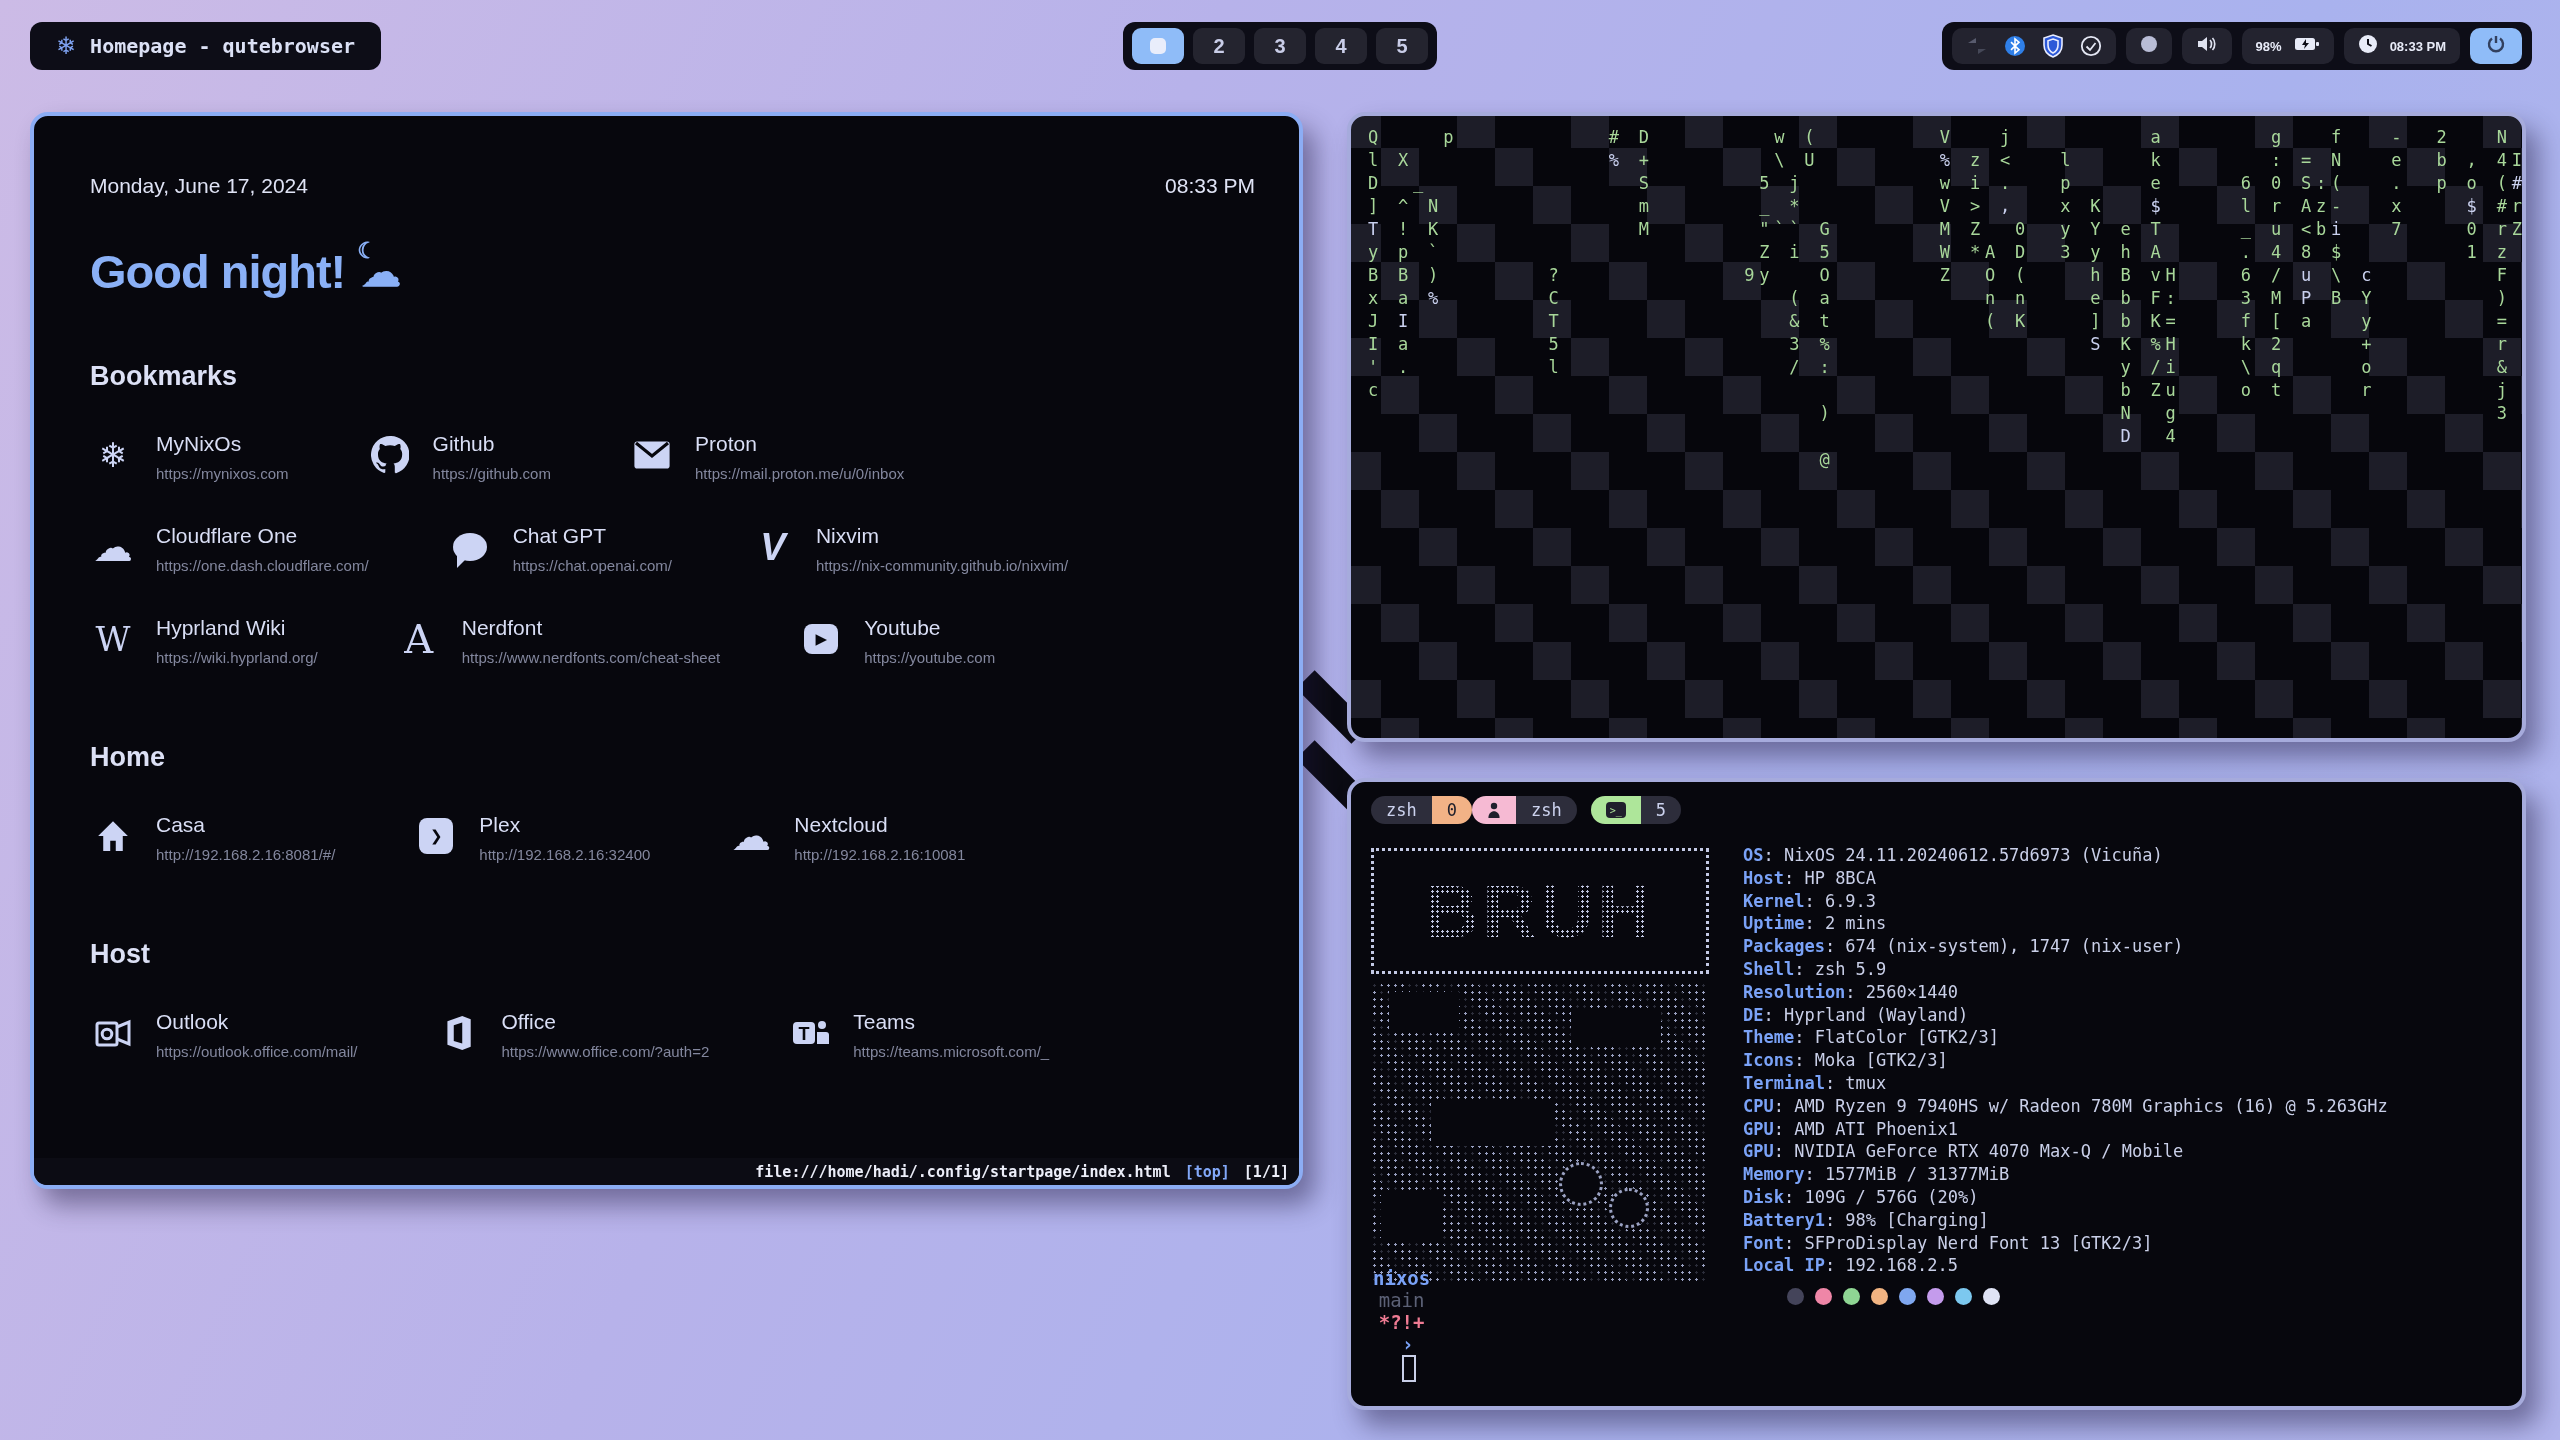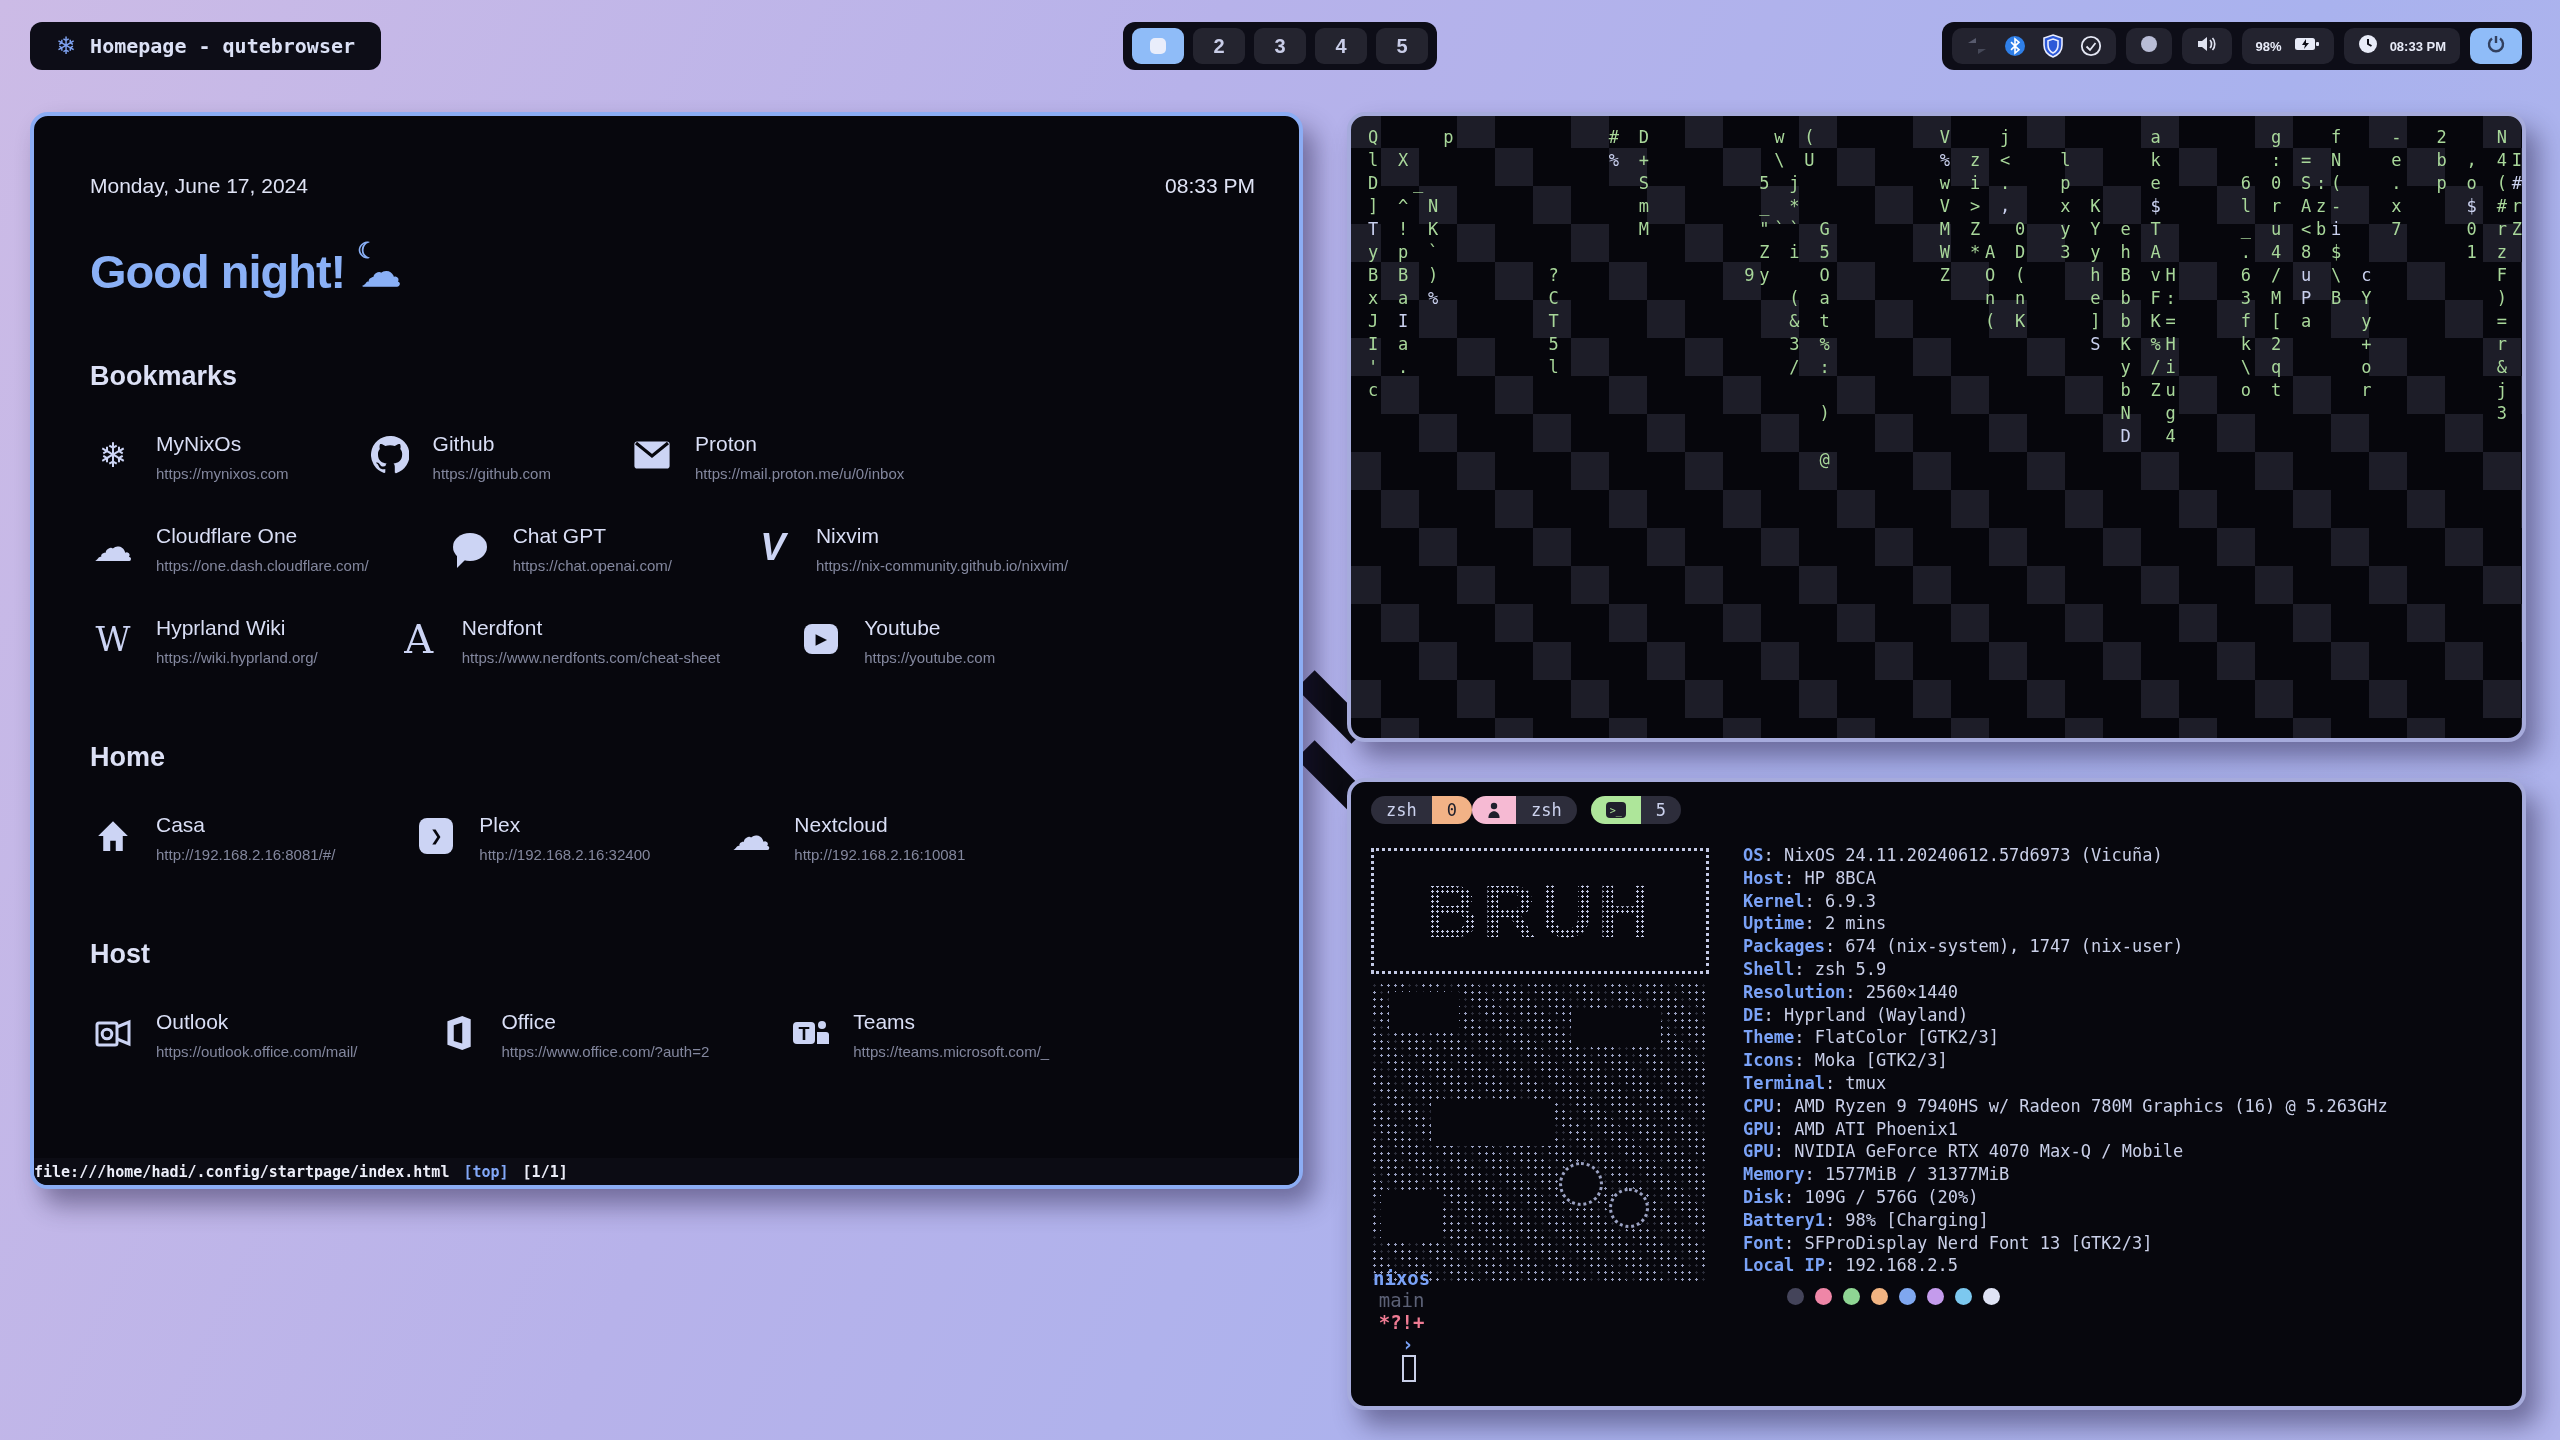--- a/index.html
+++ b/index.html
@@ -60,21 +60,21 @@
   .licon svg { fill:#ccd4f4; }
   .licon .serif { font-family:"DejaVu Serif", serif; }
   .licon .boxplay { width:34px; height:30px; background:#ccd4f4; border-radius:8px; color:#07070d;
                     display:flex; align-items:center; justify-content:center; font-size:15px; }
   .licon .bubble { width:34px; height:28px; background:#ccd4f4; border-radius:50% 50% 50% 50%; position:relative; }
   .licon .bubble:after { content:""; position:absolute; left:4px; bottom:-7px; border:7px solid transparent;
                          border-top-color:#ccd4f4; border-left-color:#ccd4f4; }
   .ltitle { font-size:21px; color:#d9def5; }
   .lurl { font-size:15px; color:#83879e; margin-top:9px; }
   #sp-status { position:absolute; left:0; right:0; bottom:0; height:27px; background:#0c0c14;
-               border-radius:0 0 13px 13px; display:flex; align-items:center;
+               border-radius:0 0 13px 13px; display:flex; justify-content:flex-end; align-items:center;
                gap:14px; padding-right:10px; font-weight:bold; font-size:15px; color:#eceef9; }
   #sp-status .scroll { color:#82a8f8; }
 
   
   #mat-field { position:absolute; inset:0; font-family:"DejaVu Sans Mono",monospace;
                font-size:17px; line-height:23px; color:#a8d79a; }
   .mat-col { position:absolute; width:16px; text-align:center; white-space:pre; }
   .mat-col .mw { color:#c9d0ee; }
 
   

